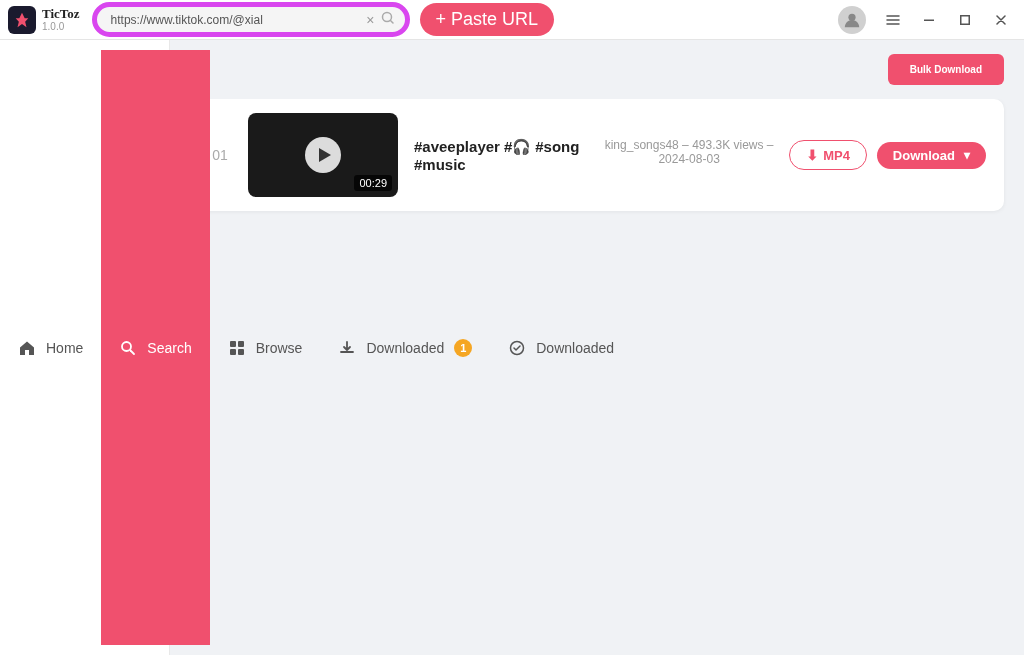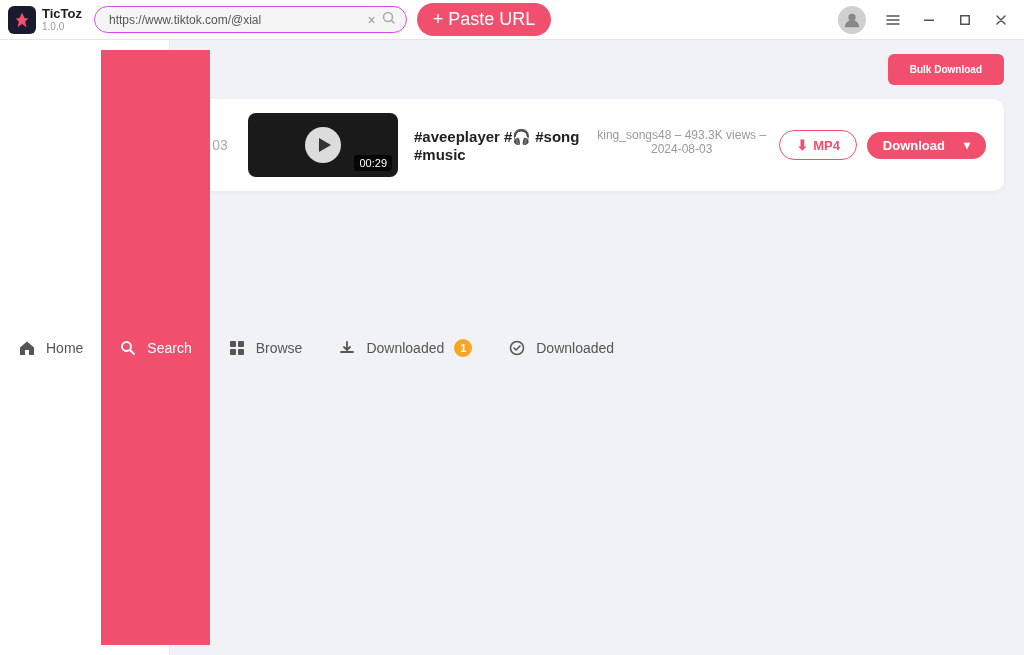--- a/index.html
+++ b/index.html
@@ -45,30 +45,31 @@
     }
     .titlebar-app-name {
       display: flex;
       flex-direction: column;
     }
     .titlebar-app-name .name {
       font-size: 13px;
       font-weight: 600;
       color: #222;
       line-height: 1.1;
+      font-family: Liberation Serif, serif;
     }
     .titlebar-app-name .version {
       font-size: 10px;
       color: #999;
     }
     .titlebar-url-bar {
       display: flex;
       align-items: center;
       background: #f5f5f5;
-      border: 1px solid #d946ef;
+      border: 5px solid #d946ef;
       border-radius: 20px;
       padding: 4px 10px 4px 14px;
       flex: 1;
       max-width: 420px;
       gap: 6px;
     }
     .titlebar-url-bar .url-text {
       font-size: 12px;
       color: #555;
       flex: 1;
@@ -234,21 +235,21 @@
     .video-index {
       font-size: 14px;
       color: #aaa;
       font-weight: 500;
       width: 24px;
       text-align: center;
       flex-shrink: 0;
     }
     .video-thumbnail {
       width: 150px;
-      height: 64px;
+      height: 84px;
       background: #1a1a1a;
       border-radius: 8px;
       flex-shrink: 0;
       position: relative;
       overflow: hidden;
       display: flex;
       align-items: center;
       justify-content: center;
     }
     .video-thumbnail .play-btn {
@@ -319,21 +320,21 @@
       background: #f0506e;
       color: white;
       border: none;
       border-radius: 20px;
       padding: 6px 16px;
       font-size: 13px;
       font-weight: 600;
       cursor: pointer;
       display: flex;
       align-items: center;
-      gap: 19px;
+      gap: 9px;
     }
     .btn-download .chevron { font-size: 12px; }
   </style>
 </head>
 <body>
 
 <div class="titlebar">
   <div class="titlebar-logo">
     <div class="titlebar-logo-icon">
       <svg viewBox="0 0 20 20" fill="none" xmlns="http://www.w3.org/2000/svg">
@@ -452,21 +453,21 @@
 
   <div class="content">
 
     <div class="content-topbar">
       <button class="bulk-download-btn">Bulk Download</button>
     </div>
 
     <div class="results-area">
 
       <div class="video-card">
-        <span class="video-index">03</span>
+        <span class="video-index">01</span>
 
         <div class="video-thumbnail">
           <div class="play-btn"></div>
           <span class="duration-badge">00:29</span>
         </div>
 
         <div class="video-info">
           <div class="video-title">
             <span>#aveeplayer #🎧 #song #music</span>
           </div>

